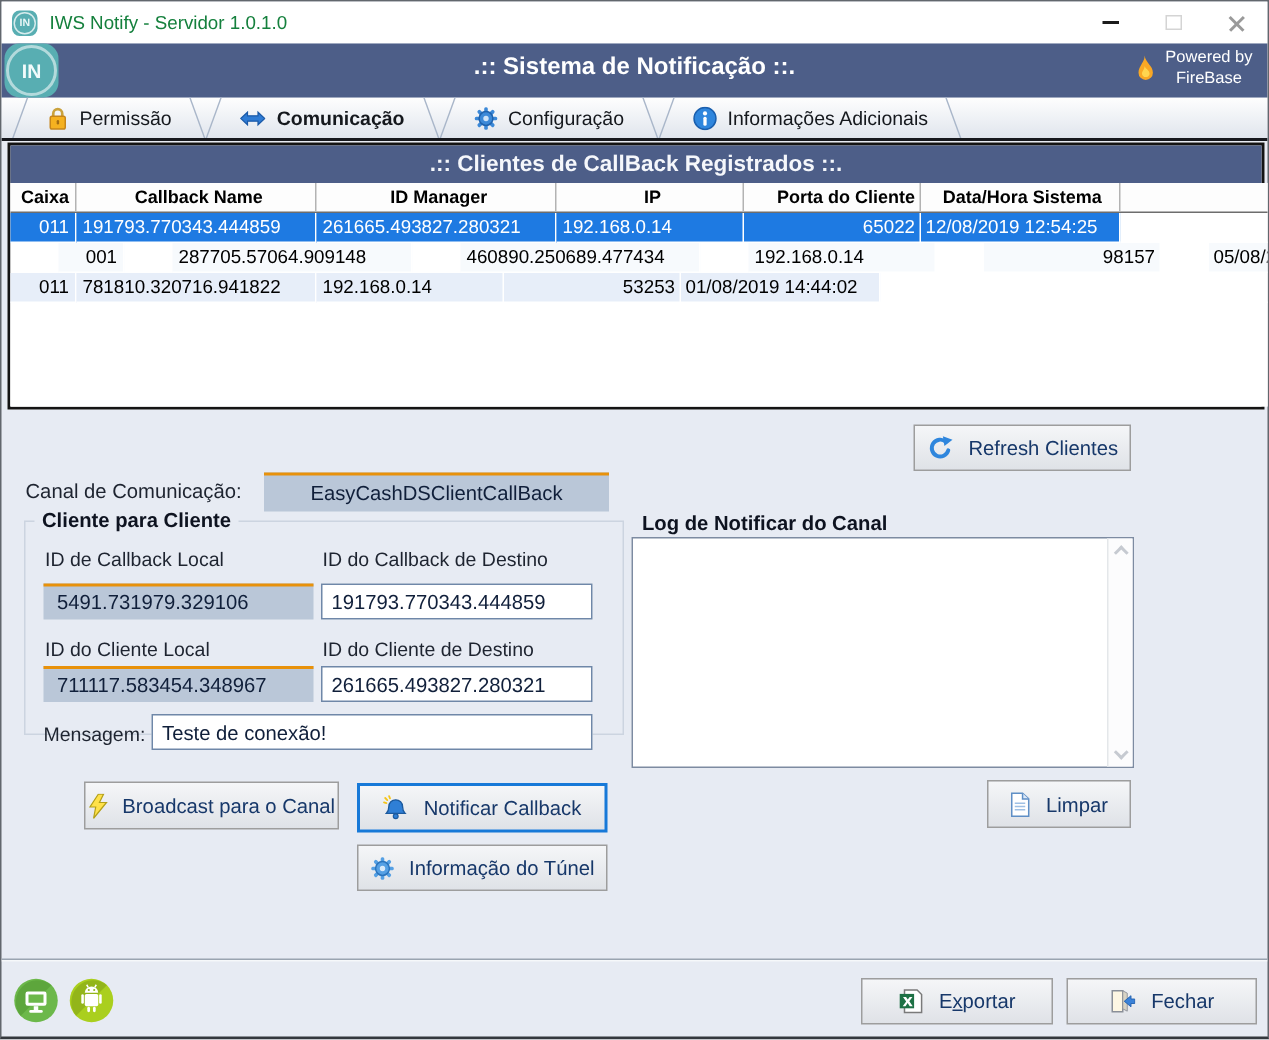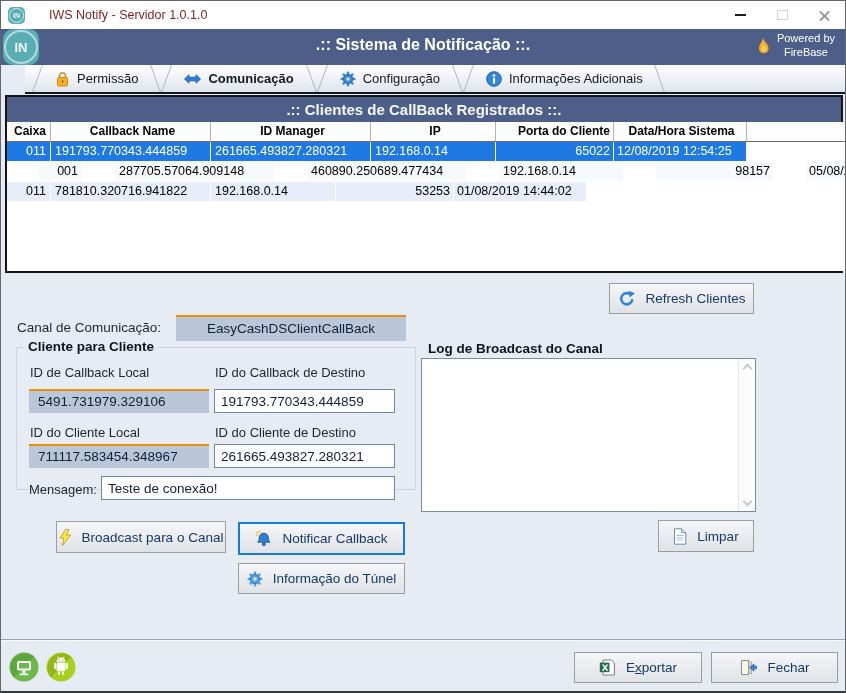--- a/index.html
+++ b/index.html
@@ -12,21 +12,21 @@
     border:1px solid #62676d; border-bottom:2px solid #34383d;
   }
 
   
   .titlebar{ height:28px; background:#ffffff; display:flex; align-items:center; padding-left:7px; }
   .app-icon{ width:17px; height:17px; border-radius:5px; background:#58aeb2; position:relative;
              display:flex; align-items:center; justify-content:center; }
   .app-icon::before{ content:""; position:absolute; width:13px; height:13px; border-radius:50%;
              border:1px solid rgba(255,255,255,.75); }
   .app-icon span{ font-size:7px; font-weight:bold; color:#eaf7f7; }
-  .titlebar-title{ margin-left:24px; font-size:12.5px; color:#7f1d1d; }
+  .titlebar-title{ margin-left:8px; font-size:12.5px; color:#15803d; }
   .win-controls{ margin-left:auto; display:flex; height:100%; }
   .winbtn{ width:42px; height:100%; display:flex; align-items:center; justify-content:center; }
   .glyph-min{ width:11px; height:2px; background:#1c1c1c; }
   .glyph-max{ width:11px; height:10px; border:1px solid #d4d4d4; }
   .glyph-close{ position:relative; width:13px; height:13px; }
   .glyph-close::before,.glyph-close::after{ content:""; position:absolute; left:0; top:6px;
       width:13px; height:1.6px; background:#9a9a9a; }
   .glyph-close::before{ transform:rotate(45deg);} .glyph-close::after{ transform:rotate(-45deg);}
 
   
@@ -36,21 +36,21 @@
   .header-logo::before{ content:""; position:absolute; width:30px; height:30px; border-radius:50%;
       border:2px solid rgba(255,255,255,.55); }
   .header-logo span{ color:#f2fbfb; font-weight:bold; font-size:13px; }
   .header-title{ position:absolute; left:0; right:0; top:7px; text-align:center;
       color:#ffffff; font-weight:bold; font-size:16px; }
   .powered{ position:absolute; right:10px; top:3px; display:flex; align-items:center; gap:6px; }
   .powered-text{ color:#ffffff; font-size:11px; line-height:1.25; text-align:center; }
 
   
   .tabbar{ height:29px; background:linear-gradient(#fefefe,#e0e5ed);
-      border-bottom:2px solid #16181d; display:flex; align-items:stretch; padding-left:6px;margin-left:24px; }
+      border-bottom:2px solid #16181d; display:flex; align-items:stretch; padding-left:6px; }
   .tab{ display:flex; align-items:center; gap:7px; padding:0 10px; font-size:13px; color:#15181d; }
   .tab.active{ font-weight:bold; }
   .tab-sep{ position:relative; width:26px; }
   .tab-sep i, .tab-edge i{ position:absolute; top:0; bottom:0; width:1px; background:#a9b6c9; }
   .tab-sep .l1{ left:7px; transform:skewX(20deg); }
   .tab-sep .l2{ right:7px; transform:skewX(-20deg); }
   .tab-edge{ position:relative; width:14px; }
   .tab-edge.left i{ left:6px; transform:skewX(-20deg); }
   .tab-edge.right i{ left:6px; transform:skewX(20deg); }
 
@@ -328,21 +328,21 @@
         <rect x="6.8" y="0.5" width="2.4" height="15" rx="1" transform="rotate(45 8 8)"></rect>
         <rect x="6.8" y="0.5" width="2.4" height="15" rx="1" transform="rotate(90 8 8)"></rect>
         <rect x="6.8" y="0.5" width="2.4" height="15" rx="1" transform="rotate(135 8 8)"></rect>
       </g>
       <circle cx="8" cy="8" r="4.6" fill="#55a0e4" stroke="#2a74bd"></circle>
       <circle cx="8" cy="8" r="1.8" fill="#d8e9f9"></circle>
     </svg>
     <span>Informação do Túnel</span>
   </div>
 
-  <div class="log-label">Log de Broadcast do Canal</div>
+  <div class="log-label">Log de Notificar do Canal</div>
   <div class="log-box">
     <div class="log-content"></div>
     <div class="log-scrollbar">
       <div class="chev up"></div>
       <div class="chev down"></div>
     </div>
   </div>
 
   <div class="btn btn-limpar">
     <svg width="14" height="17" viewBox="0 0 14 17">

